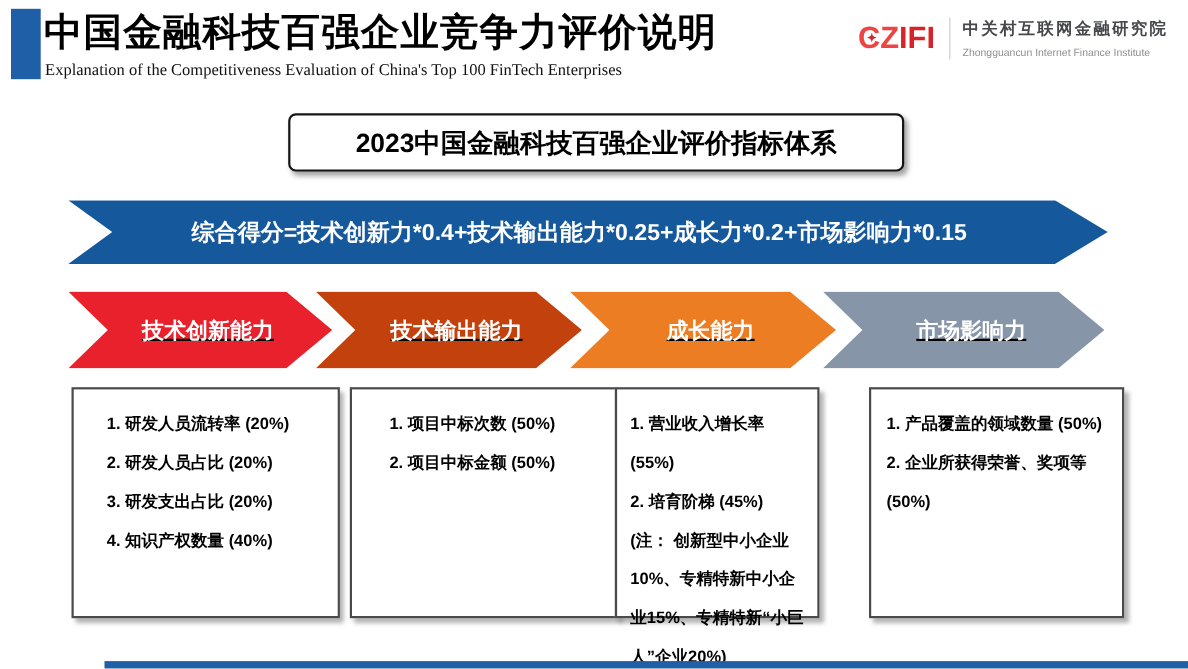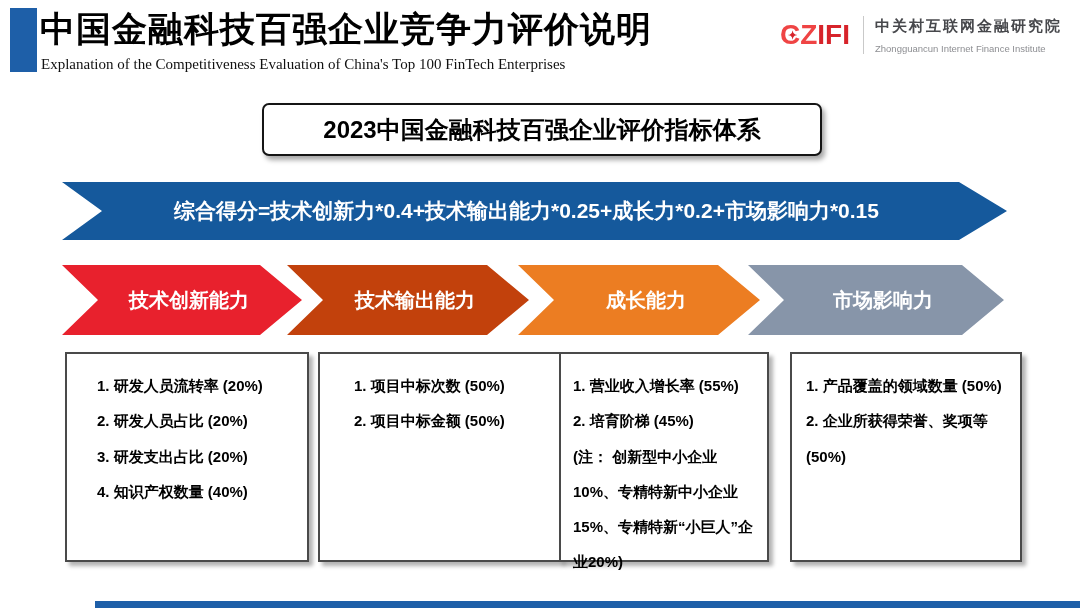--- a/index.html
+++ b/index.html
@@ -50,37 +50,37 @@
     background:#15599c;
     clip-path:polygon(0 0, calc(100% - 48px) 0, 100% 50%, calc(100% - 48px) 100%, 0 100%, 40px 50%);
     display:flex; align-items:center; justify-content:center;
   }
   .formula-text { color:#fff; font-size:21px; font-weight:700; padding-left:24px; padding-right:40px; white-space:nowrap; }
 
   
   .dim-arrow {
     position:absolute; top:265px; height:70px;
     clip-path:polygon(0 0, calc(100% - 42px) 0, 100% 50%, calc(100% - 42px) 100%, 0 100%, 36px 50%);
-    display:flex; align-items:center; justify-content:center;
+    display:flex; align-items:center; justify-content:center;text-decoration:underline;
   }
   .dim-arrow span { color:#fff; font-size:20px; font-weight:700; padding-left:14px; white-space:nowrap; }
   .arrow-0 { left:62px;  width:240px; background:#e8212d; }
   .arrow-1 { left:287px; width:242px; background:#c2410c; }
   .arrow-2 { left:518px; width:242px; background:#ec7d22; }
   .arrow-3 { left:748px; width:256px; background:#8795a9; }
 
   
   .panel {
     position:absolute; top:352px; height:210px; background:#fff;
     border:2px solid #4a4a4a; box-shadow:4px 4px 4px rgba(0,0,0,0.30);
     box-sizing:border-box; padding:14px 10px 6px 20px;
   }
   .panel-0 { left:65px;  width:244px; padding-left:30px; }
   .panel-1 { left:318px; width:243px; padding-left:34px; }
-  .panel-2 { left:559px; width:210px; padding-left:12px; }
+  .panel-2 { left:559px; width:186px; padding-left:12px; }
   .panel-3 { left:790px; width:232px; padding-left:14px; }
   .panel-item { font-size:15px; font-weight:700; color:#000; line-height:2.35; }
 
   
   .footer-bar { position:absolute; left:95px; right:0; bottom:0; height:7px; background:#1e5fa8; }
 </style>
 </head>
 <body>
 
 <div class="slide">

